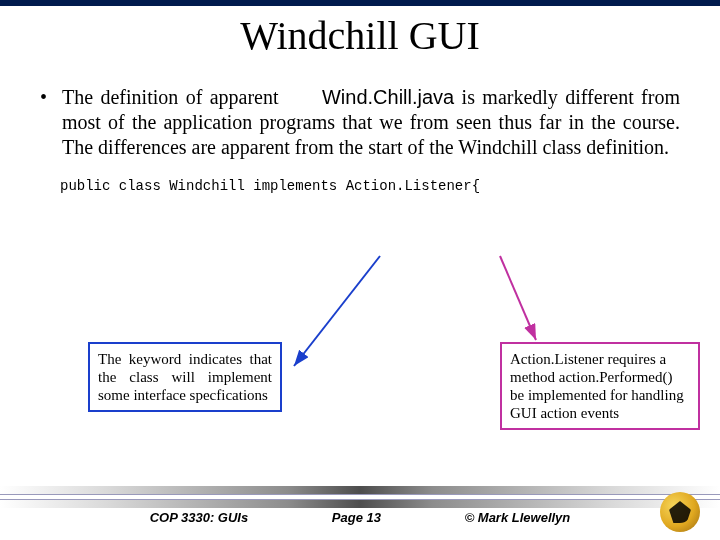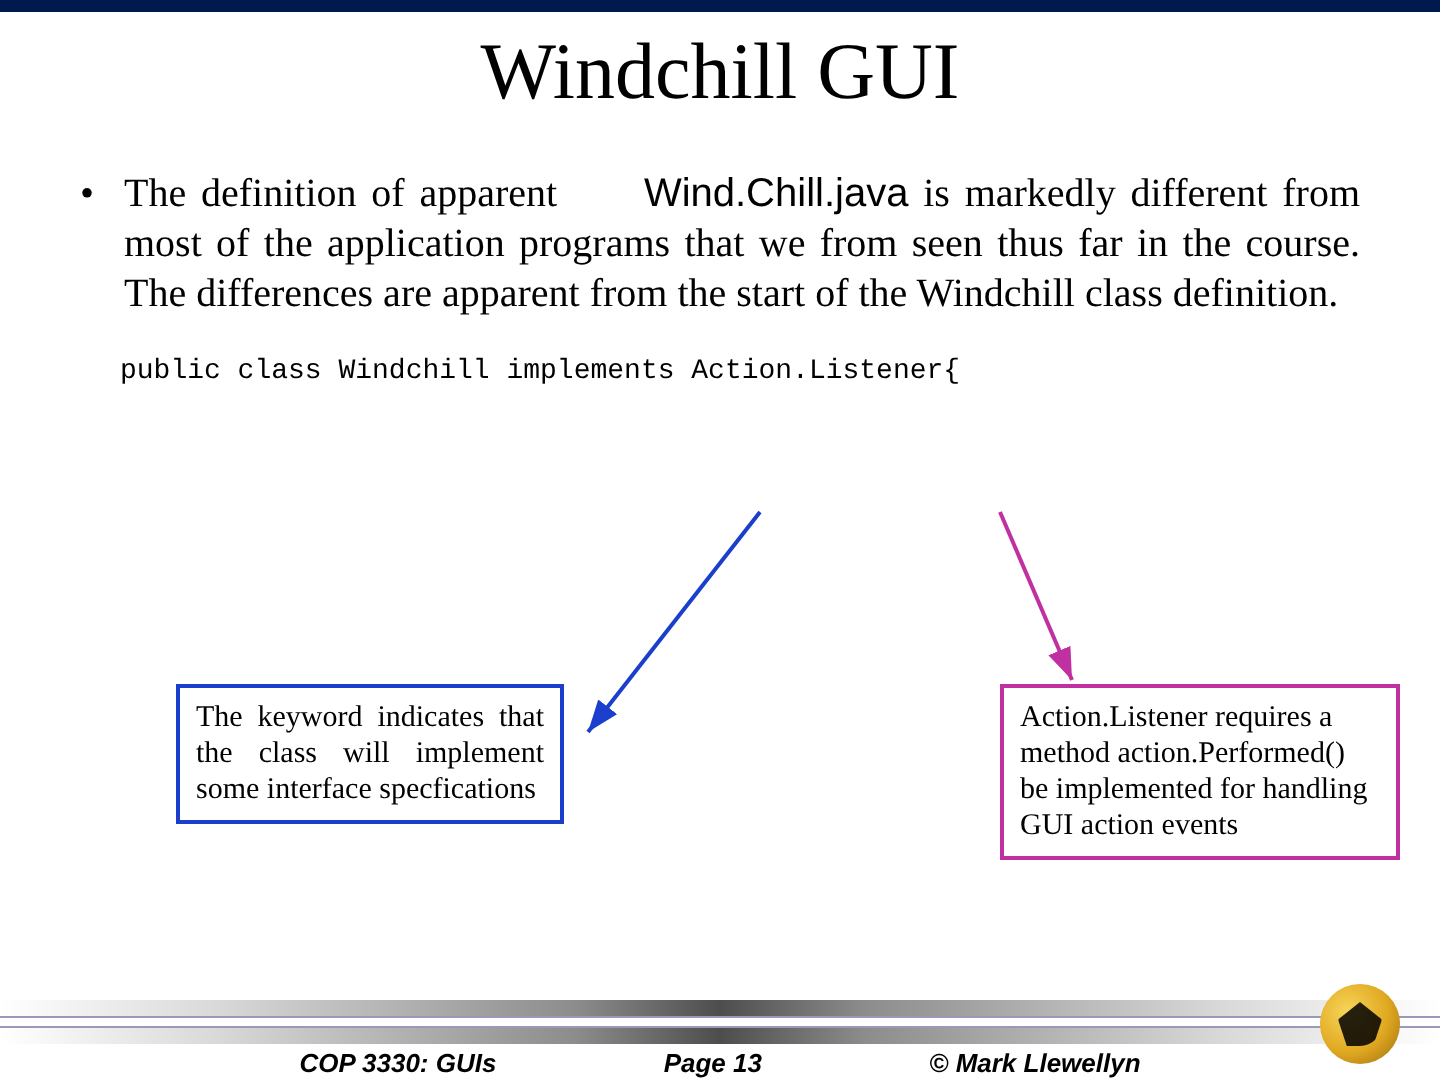--- a/index.html
+++ b/index.html
@@ -70,21 +70,21 @@
   }
   .callout-magenta {
     border-color: #c030a0;
     left: 500px;
     top: 336px;
     width: 200px;
   }
   .footer {
     position: absolute;
     left: 0; right: 0; bottom: 0;
-    height: 40px;
+    height: 54px;
   }
   .footer-gradient {
     position: absolute;
     left: 0; right: 0; top: 0;
     height: 22px;
     background: linear-gradient(to right,
       #ffffff 0%, #d9d9d9 15%, #8c8c8c 40%, #4d4d4d 50%,
       #8c8c8c 60%, #d9d9d9 85%, #ffffff 100%);
   }
   .footer-bar {

